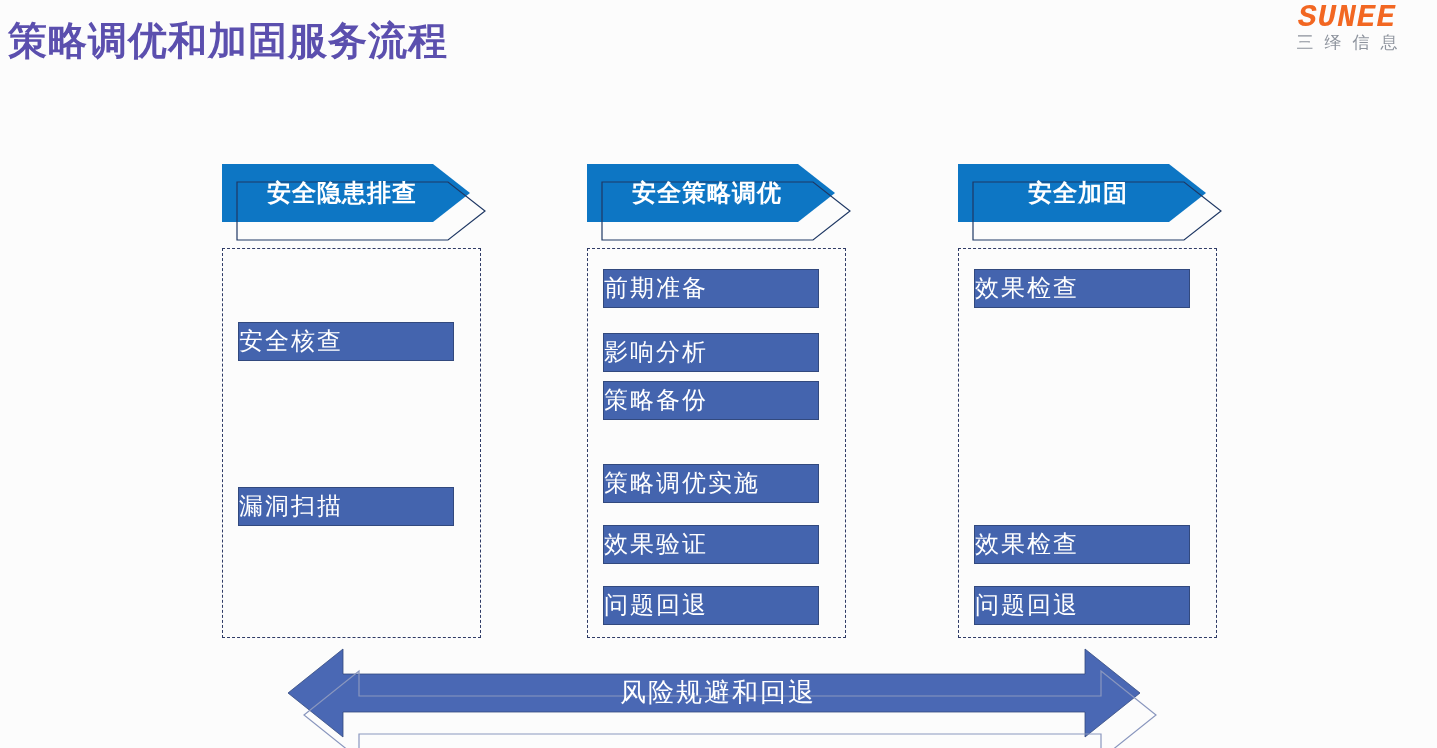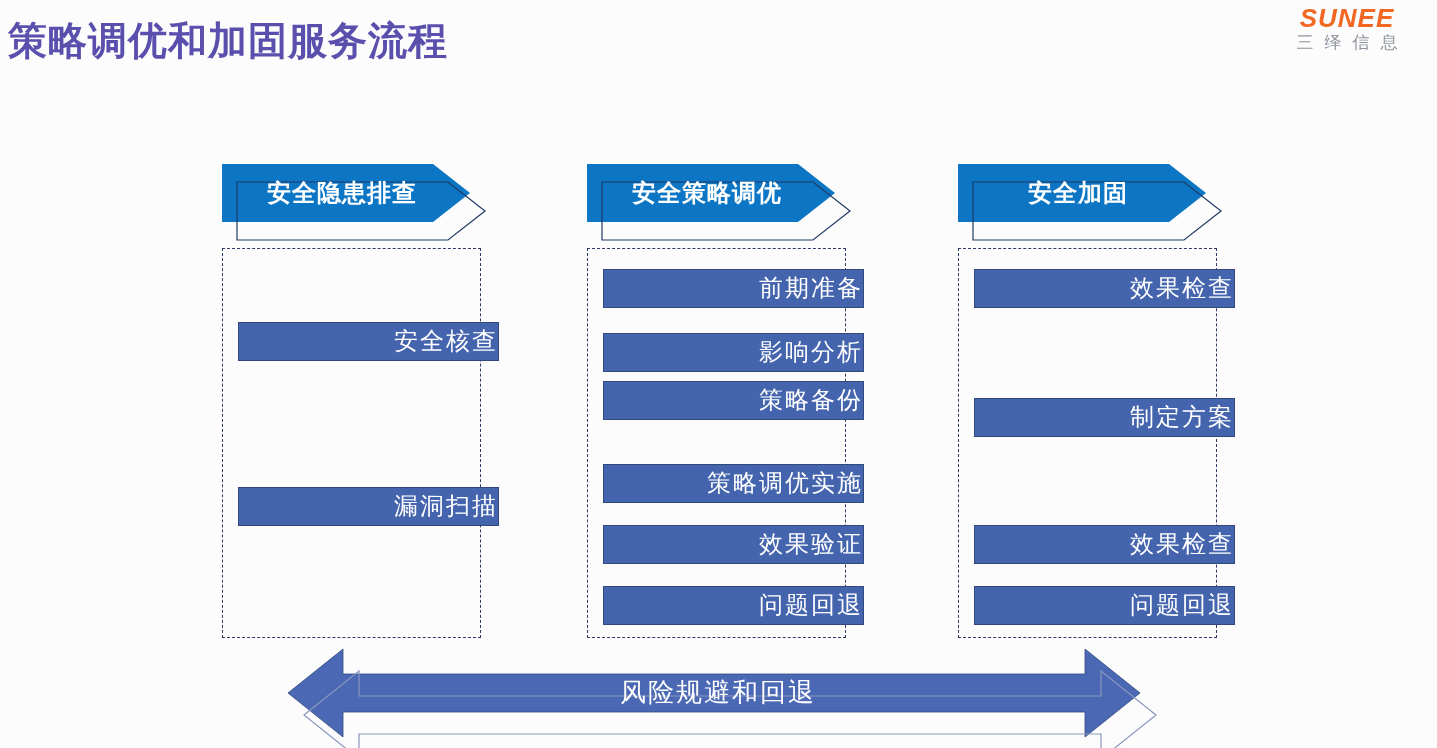--- a/index.html
+++ b/index.html
@@ -28,24 +28,24 @@
 
   
   .logo {
     position: absolute;
     right: 10px;
     top: 4px;
     width: 160px;
     text-align: center;
   }
   .logo .wordmark {
-    font-family: Liberation Sans, sans-serif;
+    font-family: Liberation Mono, monospace;
     font-style: italic;
     font-weight: 900;
-    font-size: 26px;
+    font-size: 31px;
     letter-spacing: 1px;
     color: var(--brand-orange, #F26722);
     line-height: 28px;
   }
   .logo .cn {
     font-size: 17px;
     color: var(--brand-gray, #8D939D);
     letter-spacing: 11px;
     margin-top: 0;
     margin-right: -11px; 
@@ -74,27 +74,26 @@
     height: 388px;
     border: 1px dashed var(--dashed-border, #2F3B66);
     background: transparent;
   }
   .step {
     position: absolute;
     left: 15px;
     width: 214px;
     height: 37px;
     line-height: 37px;
-    text-align: right;
+    text-align: left;
     color: #ffffff;
     font-size: 24px;
     letter-spacing: 2px;
     background: var(--step-blue, #4464AE);
     border: 1px solid var(--step-border, #32497E);
-    padding-left: 45px;
   }
 
   
   .bottom-svg { position: absolute; left: 270px; top: 640px; }
   .darrow-fill    { fill: var(--arrow-blue, #4A68B4); stroke: var(--step-border, #32497E); stroke-width: 0.8; }
   .darrow-outline { fill: none; stroke: var(--arrow-outline, #8A97BE); stroke-width: 1.2; }
   .arrow-label {
     fill: #ffffff;
     font-size: 26px;
     letter-spacing: 2px;
@@ -143,21 +142,20 @@
   </div>
 
   <div class="column" style="left:958px">
     <svg class="header-svg" width="270" height="102" viewBox="0 0 270 102">
       <polygon class="arrow-fill" points="0,4 211,4 248,33 211,62 0,62"></polygon>
       <polygon class="arrow-outline" points="15,22 226,22 263,51 226,80 15,80"></polygon>
       <text class="header-text" x="120" y="33" dominant-baseline="central">安全加固</text>
     </svg>
     <div class="panel">
       <div class="step" style="top:20px">效果检查</div>
-      <div class="step" style="top:149px">制定方案</div>
       <div class="step" style="top:276px">效果检查</div>
       <div class="step" style="top:337px">问题回退</div>
     </div>
   </div>
 
   <svg class="bottom-svg" width="900" height="108" viewBox="0 0 900 108">
     <polygon class="darrow-fill" points="18,53 73,9 73,34 815,34 815,9 870,53 815,97 815,72 73,72 73,97"></polygon>
     <polygon class="darrow-outline" points="34,75 89,31 89,56 831,56 831,31 886,75 831,119 831,94 89,94 89,119"></polygon>
     <text class="arrow-label" x="448" y="52" dominant-baseline="central">风险规避和回退</text>
   </svg>

